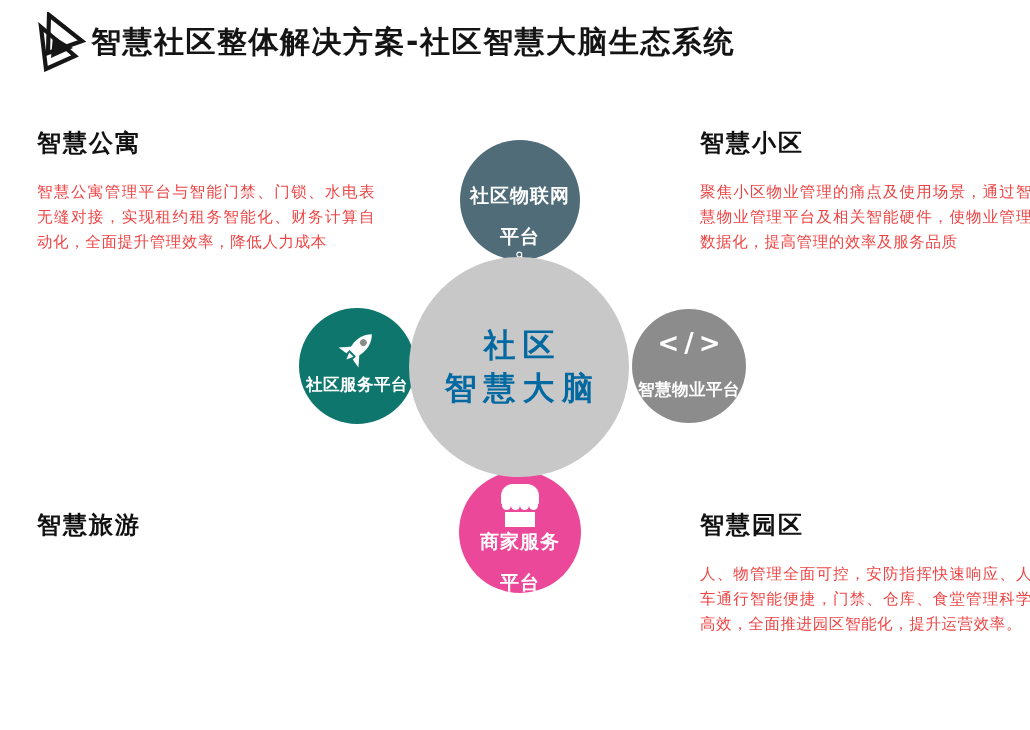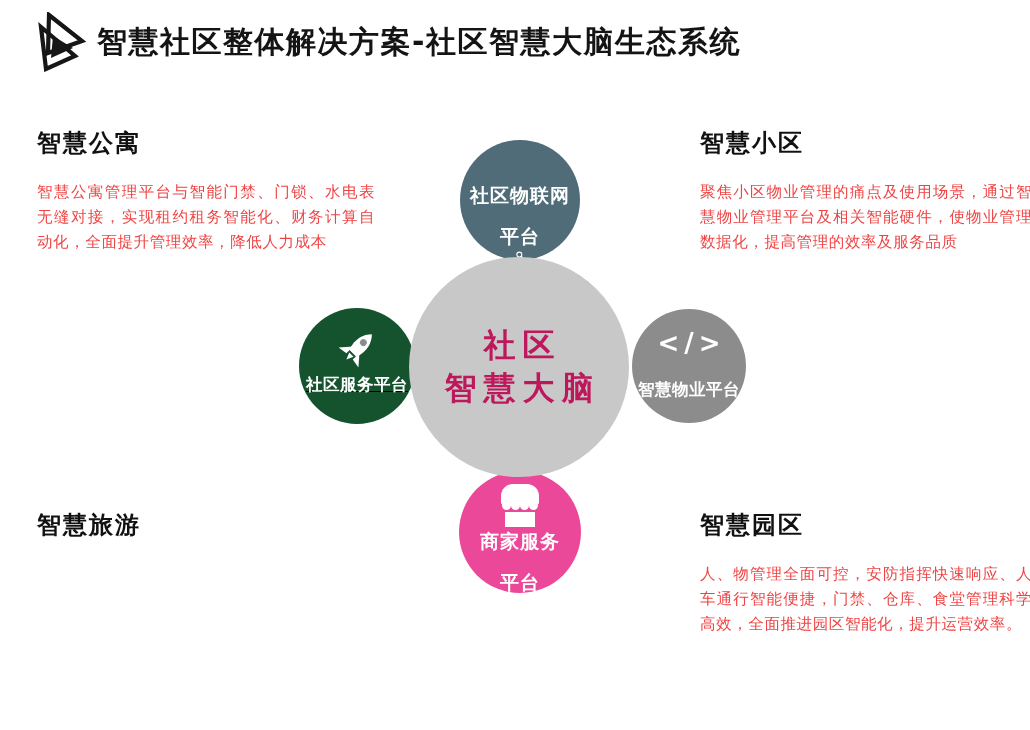--- a/index.html
+++ b/index.html
@@ -1,43 +1,43 @@
 <!DOCTYPE html>
 <html><head>
 <meta charset="utf-8">
 <style>
   * { margin:0; padding:0; box-sizing:border-box; }
   html,body { background:#ffffff; }
   body { font-family:"DejaVu Sans","Liberation Sans",sans-serif; }
   .canvas{ position:relative; width:1030px; height:730px; background:#fff; overflow:hidden; }
 
   
-  .header{ position:absolute; left:35px; top:12px; display:flex; align-items:center; gap:10px; }
+  .header{ position:absolute; left:35px; top:12px; display:flex; align-items:center; gap:4px; }
   .logo{ width:52px; height:60px; flex:0 0 auto; }
   .title{ font-size:30px; font-weight:800; color:#141414; letter-spacing:1.5px; white-space:nowrap; }
 
   
   .section{ position:absolute; color:#1c1c1c; }
   .section h2{ font-size:24px; font-weight:800; letter-spacing:2px; color:#111; margin:0 0 24px 0; line-height:26px; }
   .section p{ font-size:15.5px; line-height:25px; letter-spacing:0.6px; font-weight:500; color:#ef4444;
               text-align:justify; text-align-last:left; }
   .sec-tl{ left:37px;  top:130px; width:338px; }
   .sec-tr{ left:700px; top:130px; width:332px; }
   .sec-bl{ left:37px;  top:512px; width:322px; }
   .sec-br{ left:700px; top:512px; width:332px; }
 
   
   .circle{ position:absolute; border-radius:50%; display:flex; flex-direction:column; align-items:center; }
   .c-center{ left:409px; top:257px; width:220px; height:220px; background:#C8C8C9; z-index:2;
              justify-content:center; }
-  .c-center span{ display:block; font-size:32px; font-weight:700; color:#be185d;
+  .c-center span{ display:block; font-size:32px; font-weight:700; color:#0369a1;
                   letter-spacing:7px; margin-left:7px; line-height:43px; text-align:center; }
   .c-top{ left:460px; top:140px; width:120px; height:120px; background:#4F6C78; z-index:1; padding-top:25px; }
   .c-bottom{ left:459px; top:471px; width:122px; height:122px; background:#ec4899; z-index:1; padding-top:13px; }
-  .c-left{ left:299px; top:308px; width:116px; height:116px; background:#14532d; z-index:1; padding-top:17px;text-decoration:underline; }
+  .c-left{ left:299px; top:308px; width:116px; height:116px; background:#0f766e; z-index:1; padding-top:17px; }
   .c-right{ left:632px; top:309px; width:114px; height:114px; background:#8C8C8C; z-index:1; padding-top:15px; }
   .sat span.lbl{ display:block; color:#fff; font-weight:700; text-align:center;margin-top:20px; }
   .c-top span.lbl, .c-bottom span.lbl{ font-size:19px; line-height:21px; letter-spacing:1px; }
   .c-left span.lbl, .c-right span.lbl{ font-size:16.5px; line-height:19px; letter-spacing:0.5px; }
   .c-left span.lbl{ margin-top:2px; }
   .c-right span.lbl{ margin-top:22px; }
   .icon-search{ width:38px; height:38px; margin-top:4px; }
   .icon-rocket{ width:48px; height:48px; }
   .code-glyph{ display:block; color:#fff; font-weight:800; font-size:26px; letter-spacing:5px;
                line-height:30px; margin-top:4px; margin-left:5px; }

